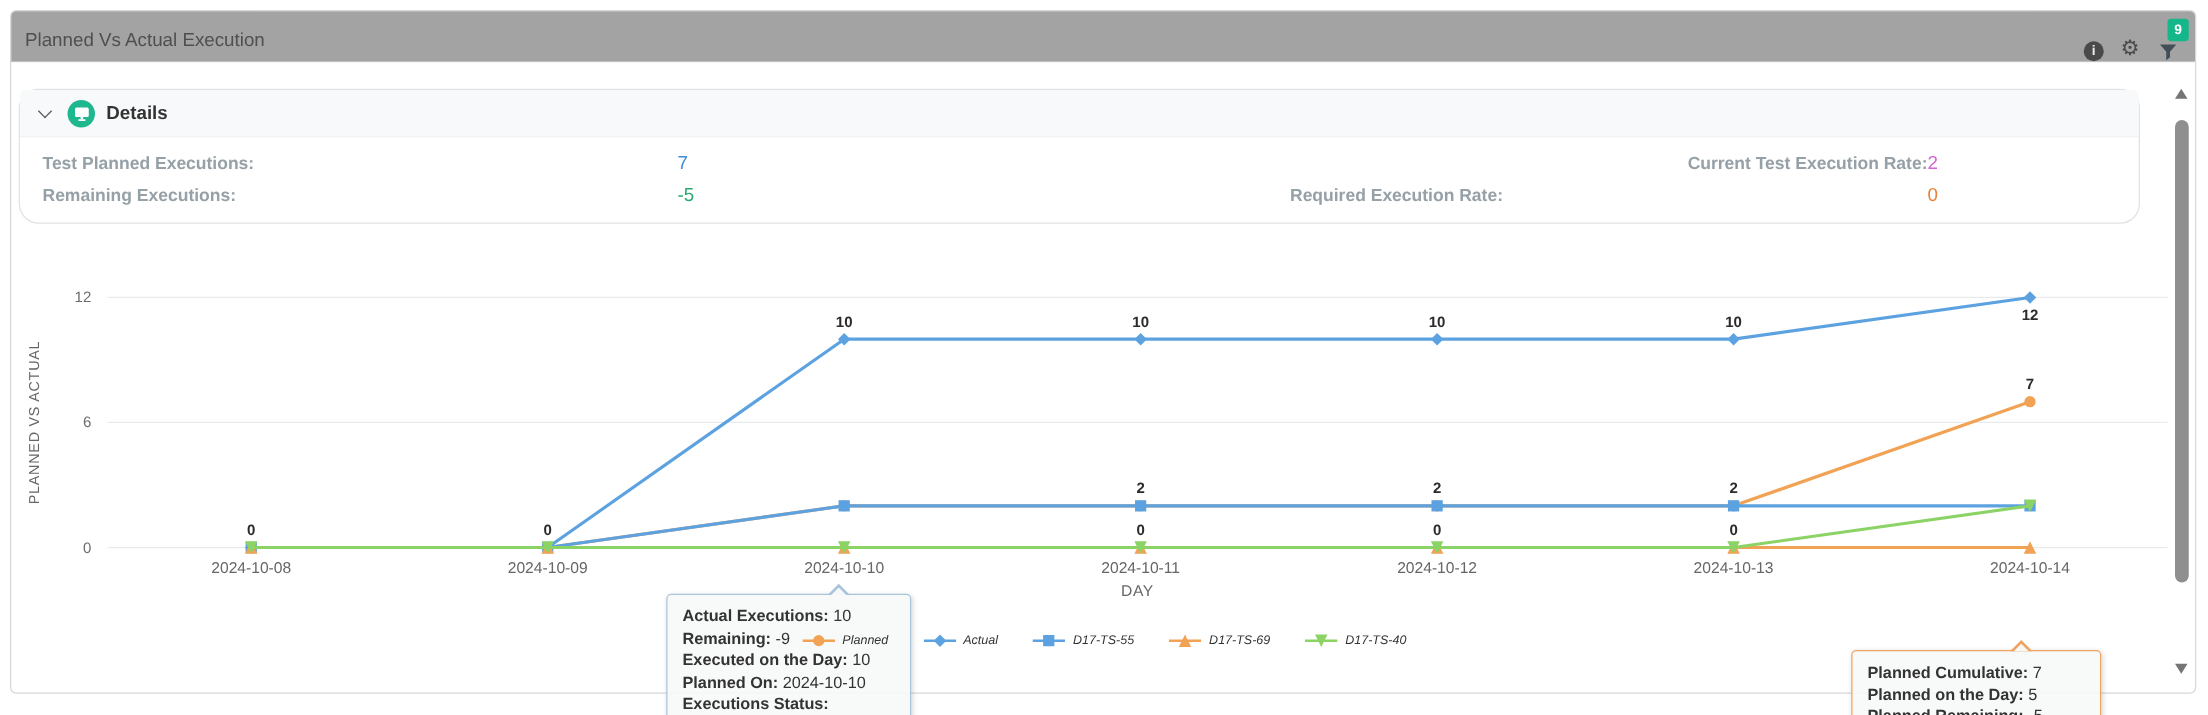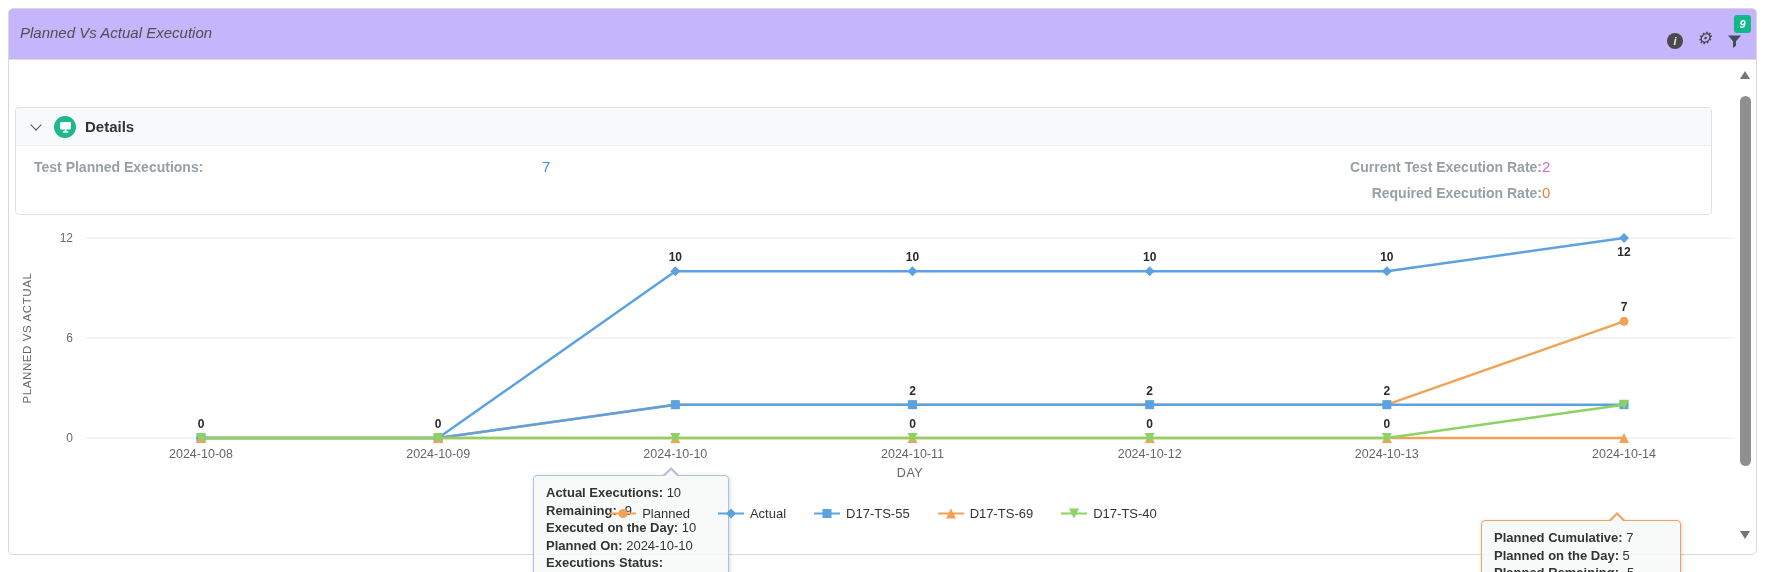--- a/index.html
+++ b/index.html
@@ -2,47 +2,47 @@
 <html><head>
 <meta charset="utf-8">
 <style>
   * { margin:0; padding:0; box-sizing:border-box; }
   html,body { width:1766px; height:572px; background:#fff; font-family:"Liberation Sans", sans-serif; overflow:hidden; }
 
   .panel { position:absolute; left:8px; top:8px; width:1749px; height:547px;
            background:#fff; border:1px solid #d8d8d8; border-radius:5px; }
 
   
-  .panel-header { position:absolute; left:0; top:0; right:0; height:51px; background:#c4b5fd;
-                  border-bottom:1px solid #d9d9d9; border-radius:4px 4px 0 0;font-style:italic; }
+  .panel-header { position:absolute; left:0; top:0; right:0; height:41px; background:#a3a3a3;
+                  border-bottom:1px solid #d9d9d9; border-radius:4px 4px 0 0; }
   .panel-title { position:absolute; left:11px; top:15px; font-size:15px; color:#4f4f4f; }
   .icon-btn { position:absolute; top:23px; width:18px; height:18px; cursor:pointer; display:flex; align-items:center; justify-content:center; }
   .info-circle { width:16px; height:16px; border-radius:50%; background:#4a4a4a; color:#ebebeb;
                  font-size:11px; font-weight:700; display:flex; align-items:center; justify-content:center; }
   .gear-glyph { font-size:17px; color:#4a4a4a; line-height:18px; }
   .badge { position:absolute; left:1725px; top:6px; min-width:17px; height:18px; background:#13b789; color:#fff;
            font-size:11px; font-weight:700; border-radius:3px; display:flex; align-items:center; justify-content:center; padding:0 4px; }
 
   
   .details-card { position:absolute; left:6px; top:62px; width:1697px; height:108px;
-                  border:1px solid #e2e2e2; border-radius:4px; background:#fff;margin-top:36px; }
+                  border:1px solid #e2e2e2; border-radius:16px; background:#fff; }
   .details-header { position:absolute; left:0; top:0; right:0; height:38px; background:#f8f9fa;
                     border-bottom:1px solid #ededed; border-radius:4px 4px 0 0; display:flex; align-items:center; padding-left:16px; cursor:pointer; }
   .chevron-down { width:8px; height:8px; border-right:1.6px solid #555; border-bottom:1.6px solid #555;
                   transform:rotate(45deg); margin-top:-4px; }
   .monitor-badge { width:22px; height:22px; border-radius:50%; background:#1fb78e; margin-left:14px;
                    display:flex; align-items:center; justify-content:center; }
   .details-title { margin-left:9px; font-size:15px; font-weight:700; color:#333; }
   .stat { position:absolute; font-size:14px; white-space:nowrap; }
   .stat-label { display:inline-block; font-weight:700; color:#95a0a7; }
   .stat-value { font-size:15px; }
   .stat-0 { left:18px;  top:50px; } .stat-0 .stat-label { width:508px; }
   .stat-1 { left:18px;  top:76px; } .stat-1 .stat-label { width:508px; }
   .stat-2 { left:1016px; top:50px; } .stat-2 .stat-label { width:510px;text-align:right; }
-  .stat-3 { left:1016px; top:76px; } .stat-3 .stat-label { width:510px;text-align:right; }
+  .stat-3 { left:1016px; top:76px; } .stat-3 .stat-label { width:510px; }
 
   
   .chart-wrap { position:absolute; left:0; top:187px; width:1749px; height:296px; }
   #chart-svg { position:absolute; left:0; top:0; }
   #chart-svg .tick   { fill:#6b6b6b; font-size:12px; }
   #chart-svg .xtick  { fill:#666;    font-size:12.5px; }
   #chart-svg .xtitle { fill:#666;    font-size:12.5px; letter-spacing:.5px; }
   #chart-svg .ytitle { fill:#666;    font-size:11.5px; letter-spacing:.6px; }
   #chart-svg .dlabel { fill:#2b2b2b; font-size:12px; font-weight:700; }
 
@@ -57,21 +57,21 @@
   .tt-caret::before { content:''; position:absolute; left:0; top:0;
       border-left:9px solid transparent; border-right:9px solid transparent; border-bottom:9px solid var(--bc); }
   .tt-caret::after  { content:''; position:absolute; left:2.5px; top:2.5px;
       border-left:6.5px solid transparent; border-right:6.5px solid transparent; border-bottom:6.5px solid #f7f8f8; }
   .tt1 .tt-caret { left:128px; }
   .tt2 .tt-caret { left:126px; }
 
   
   .legend { position:absolute; left:0; top:497px; width:1749px; display:flex; justify-content:center; gap:28px; }
   .lg-item { display:flex; align-items:center; gap:6px; cursor:pointer; }
-  .lg-label { font-size:13px; color:#333; }
+  .lg-label { font-size:10px; color:#333;font-style:italic; }
 
   
   .scrollbar { position:absolute; right:2px; top:50px; bottom:3px; width:17px; }
   .sb-up, .sb-down { position:absolute; left:3px; width:0; height:0; cursor:pointer; }
   .sb-up   { top:12px;    border-left:5.5px solid transparent; border-right:5.5px solid transparent; border-bottom:8px solid #757575; }
   .sb-down { bottom:12px; border-left:5.5px solid transparent; border-right:5.5px solid transparent; border-top:8px solid #757575; }
   .sb-thumb { position:absolute; left:3px; top:37px; width:11px; height:370px; background:#8f8f8f; border-radius:6px; cursor:pointer; }
 </style>
 </head>
 <body>
@@ -101,20 +101,23 @@
         <svg width="13" height="12" viewBox="0 0 13 12">
           <rect x="1" y="1" width="11" height="7.5" rx="1.2" fill="#fff"></rect>
           <rect x="5.5" y="8.5" width="2" height="2" fill="#fff"></rect>
           <rect x="3.5" y="10.3" width="6" height="1.4" rx="0.7" fill="#fff"></rect>
         </svg>
       </span>
       <span class="details-title">Details</span>
     </div>
     <div class="stat stat-0">
       <span class="stat-label">Test Planned Executions:</span><span class="stat-value" style="color: rgb(62, 142, 218);">7</span>
+    </div>
+    <div class="stat stat-1">
+      <span class="stat-label">Remaining Executions:</span><span class="stat-value" style="color: rgb(42, 169, 110);">-5</span>
     </div>
     <div class="stat stat-2">
       <span class="stat-label">Current Test Execution Rate:</span><span class="stat-value" style="color: rgb(213, 101, 213);">2</span>
     </div>
     <div class="stat stat-3">
       <span class="stat-label">Required Execution Rate:</span><span class="stat-value" style="color: rgb(232, 131, 60);">0</span>
     </div>
   </div>
 
   <div class="chart-wrap">

